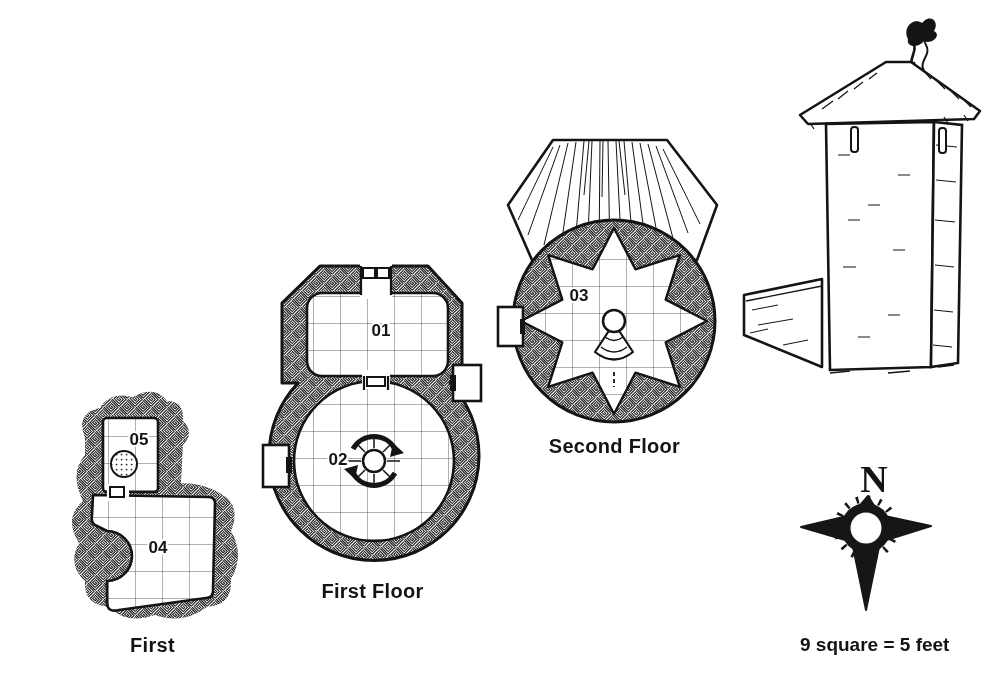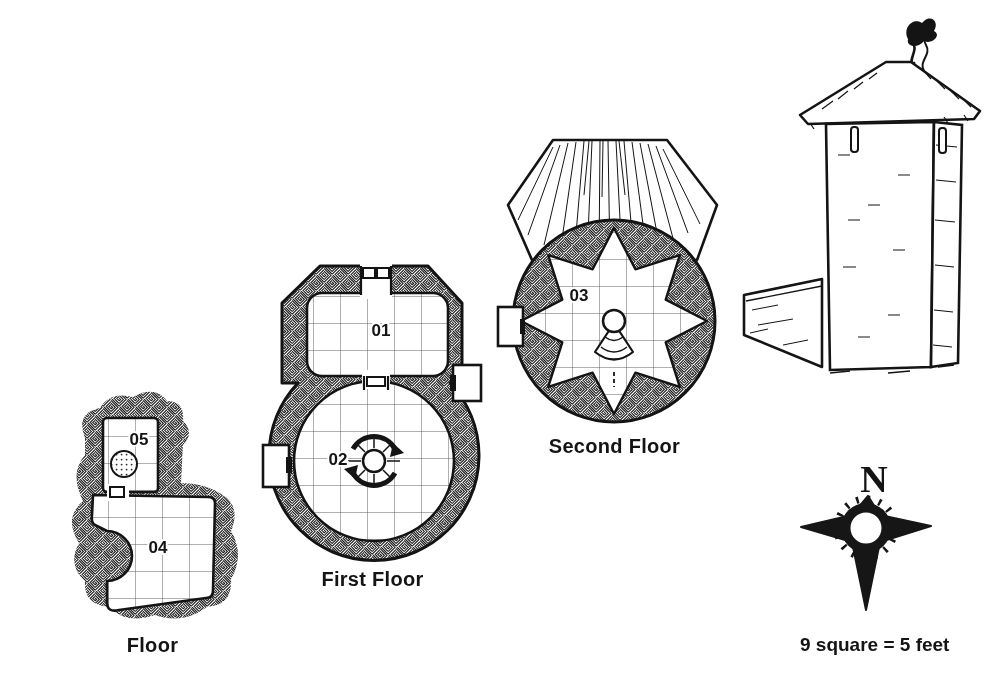--- a/index.html
+++ b/index.html
@@ -44,21 +44,21 @@
   <svg class="plan" style="left:55px;top:383px" width="195" height="250" viewBox="0 0 195 250">
     <path fill="url(#weave)" d="M30,55 Q20,30 45,25 Q55,8 78,14 Q100,2 112,18 Q130,18 128,38 Q140,50 128,62 L126,100 Q150,100 168,112 Q186,124 176,148 Q190,172 176,196 Q178,222 152,224 Q128,242 100,232 Q70,242 55,224 Q28,222 30,198 Q12,182 24,160 Q8,135 28,118 Q14,90 30,72 Z"></path>
     <rect x="48" y="35" width="55" height="74" rx="4" fill="url(#grid)" stroke="#141414" stroke-width="2.6"></rect>
     <circle cx="69" cy="81" r="13" fill="url(#dots)" stroke="#141414" stroke-width="2"></circle>
     <path fill="url(#grid)" stroke="#141414" stroke-width="2.6" stroke-linejoin="round" d="M38,112 L153,114 Q160,114 160,120 L158,208 Q158,215 151,215 L64,227 Q52,230 52,219 L52,198 A25,25 0 0 0 52,148 L40,142 Q36,140 37,132 Z"></path>
     <rect x="52" y="101" width="22" height="17" fill="#ffffff"></rect>
     <rect x="55" y="104" width="14" height="10" fill="#ffffff" stroke="#141414" stroke-width="2"></rect>
     <text class="room-num" x="84" y="62" text-anchor="middle">05</text>
     <text class="room-num" x="103" y="170" text-anchor="middle">04</text>
   </svg>
-  <div class="plan-label" style="left:55px;top:634px;width:195px">Floor</div>
+  <div class="plan-label" style="left:55px;top:634px;width:195px">First</div>
 
   <svg class="plan" style="left:260px;top:243px" width="225" height="325" viewBox="0 0 225 325">
     <path fill="url(#weave)" stroke="#141414" stroke-width="3" stroke-linejoin="round" d="M60,23 L168,23 L202,60 L202,140 L190,140 A105,105 0 1 1 38,140 L22,140 L22,60 Z"></path>
     <rect x="47" y="50" width="141" height="83" rx="15" fill="url(#grid)" stroke="#141414" stroke-width="2.6"></rect>
     <circle cx="114" cy="218" r="80" fill="url(#grid)" stroke="#141414" stroke-width="2.6"></circle>
 
     <rect x="100" y="16" width="32" height="40" fill="#ffffff"></rect>
     <path class="ink" d="M101,23 L101,52 M131,23 L131,52" stroke-width="2.2"></path>
     <rect x="103" y="25" width="12" height="10" fill="#ffffff" stroke="#141414" stroke-width="2"></rect>
     <rect x="117" y="25" width="12" height="10" fill="#ffffff" stroke="#141414" stroke-width="2"></rect>
@@ -76,21 +76,21 @@
       <path class="ink" stroke-width="1.5" d="M140,218 L127,218 M114,192 L114,205 M114,231 L114,244 M88,218 L101,218 M96,200 L105,209 M123,227 L132,236 M132,200 L123,209 M105,227 L96,236"></path>
       <path class="ink" d="M93,206 A24,24 0 0 1 135,206" stroke-width="5"></path>
       <polygon points="133,200 144,210 130,214" fill="#141414"></polygon>
       <path class="ink" d="M135,230 A24,24 0 0 1 93,230" stroke-width="5"></path>
       <polygon points="95,236 84,226 98,222" fill="#141414"></polygon>
       <circle cx="114" cy="218" r="11" fill="#ffffff" stroke="#141414" stroke-width="2.5"></circle>
     </g>
     <text class="room-num" x="121" y="93" text-anchor="middle">01</text>
     <text class="room-num" x="78" y="222" text-anchor="middle">02</text>
   </svg>
-  <div class="plan-label" style="left:260px;top:568px;width:225px">First Floor</div>
+  <div class="plan-label" style="left:260px;top:580px;width:225px">First Floor</div>
 
   <svg class="plan" style="left:492px;top:125px" width="245" height="312" viewBox="0 0 245 312">
     <g>
       <polygon points="61,15 175,15 225,80 205,135 40,135 16,80" fill="#ffffff" stroke="#141414" stroke-width="2.6" stroke-linejoin="round"></polygon>
       <g class="ink" stroke-width="1">
         <path d="M68,20 L36,110 M76,18 L52,120 M84,17 L68,128 M92,16 L82,132 M100,16 L95,134"></path>
         <path d="M108,16 L107,135 M116,16 L118,135 M124,16 L130,134 M132,16 L142,132"></path>
         <path d="M140,17 L155,129 M148,18 L168,124 M156,19 L182,117 M164,21 L196,108 M171,24 L208,99"></path>
         <path d="M61,22 L26,95 M97,16 L92,70 M111,16 L110,72 M127,16 L133,70"></path>
       </g>

